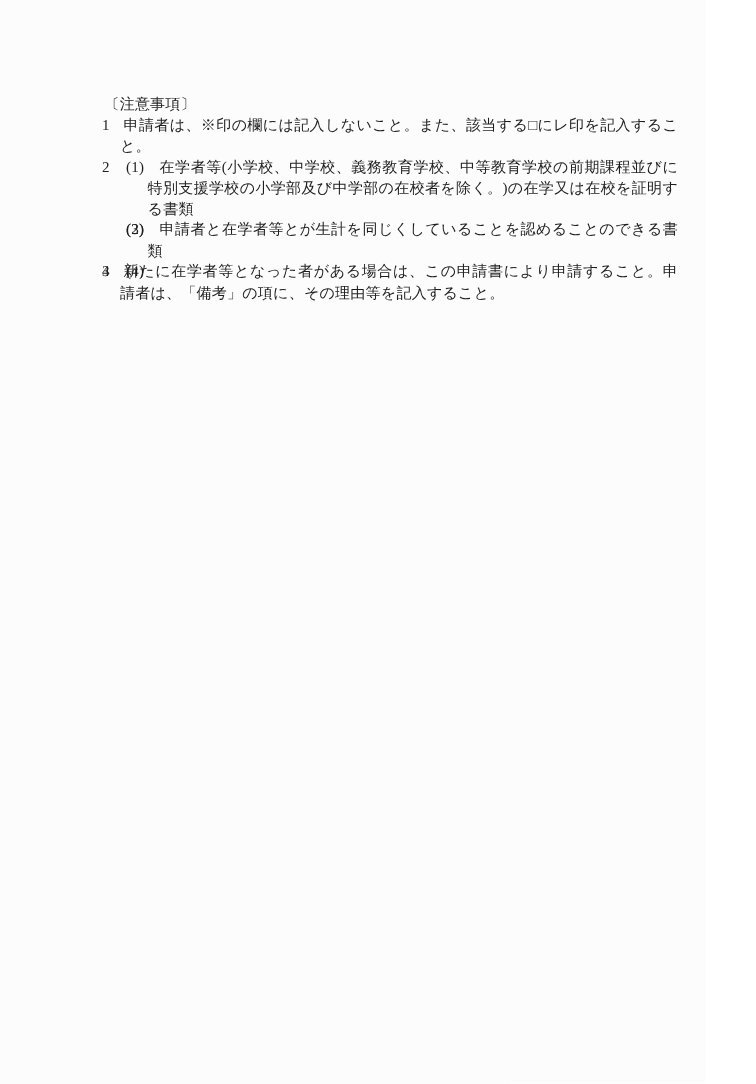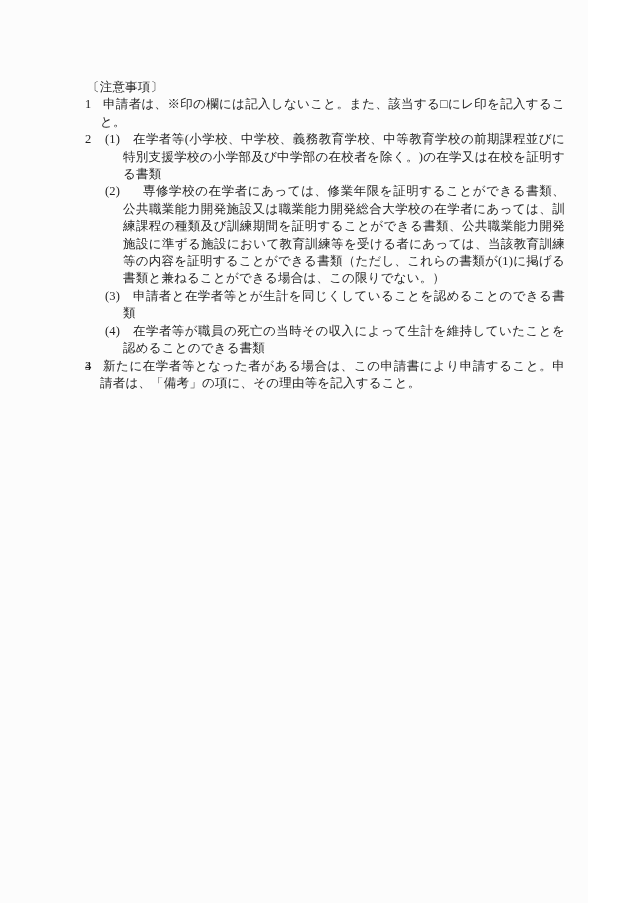--- a/index.html
+++ b/index.html
@@ -73,31 +73,29 @@
       <span class="num">2</span>
     </div>
 
     <div class="subnote">
       <span class="num">(1)</span>
       <span class="txt">在学者等(小学校、中学校、義務教育学校、中等教育学校の前期課程並びに特別支援学校の小学部及び中学部の在校者を除く。)の在学又は在校を証明する書類</span>
     </div>
 
     <div class="subnote wide-gap">
       <span class="num">(2)</span>
-      <span class="txt">専修学校の在学者にあっては、修業年限を証明することができる書類、公共職業能力開発施設又は職業能力開発総合大学校の在学者にあっては、訓練課程の種類及び訓練期間を証明することができる書類、公共職業能力開発施設に準ずる施設において教育訓練等を受ける者にあっては、当該教育訓練等の内容を証明することができる書類（ただし、これらの書類が(1)に掲げる書類と兼ねることができる場合は、この限りでない。）</span>
     </div>
 
     <div class="subnote">
       <span class="num">(3)</span>
       <span class="txt">申請者と在学者等とが生計を同じくしていることを認めることのできる書類</span>
     </div>
 
     <div class="subnote">
       <span class="num">(4)</span>
-      <span class="txt">在学者等が職員の死亡の当時その収入によって生計を維持していたことを認めることのできる書類</span>
     </div>
 
     <div class="note">
       <span class="num">3</span>
     </div>
 
     <div class="note">
       <span class="num">4</span>
       <span class="txt">新たに在学者等となった者がある場合は、この申請書により申請すること。申請者は、「備考」の項に、その理由等を記入すること。</span>
     </div>

